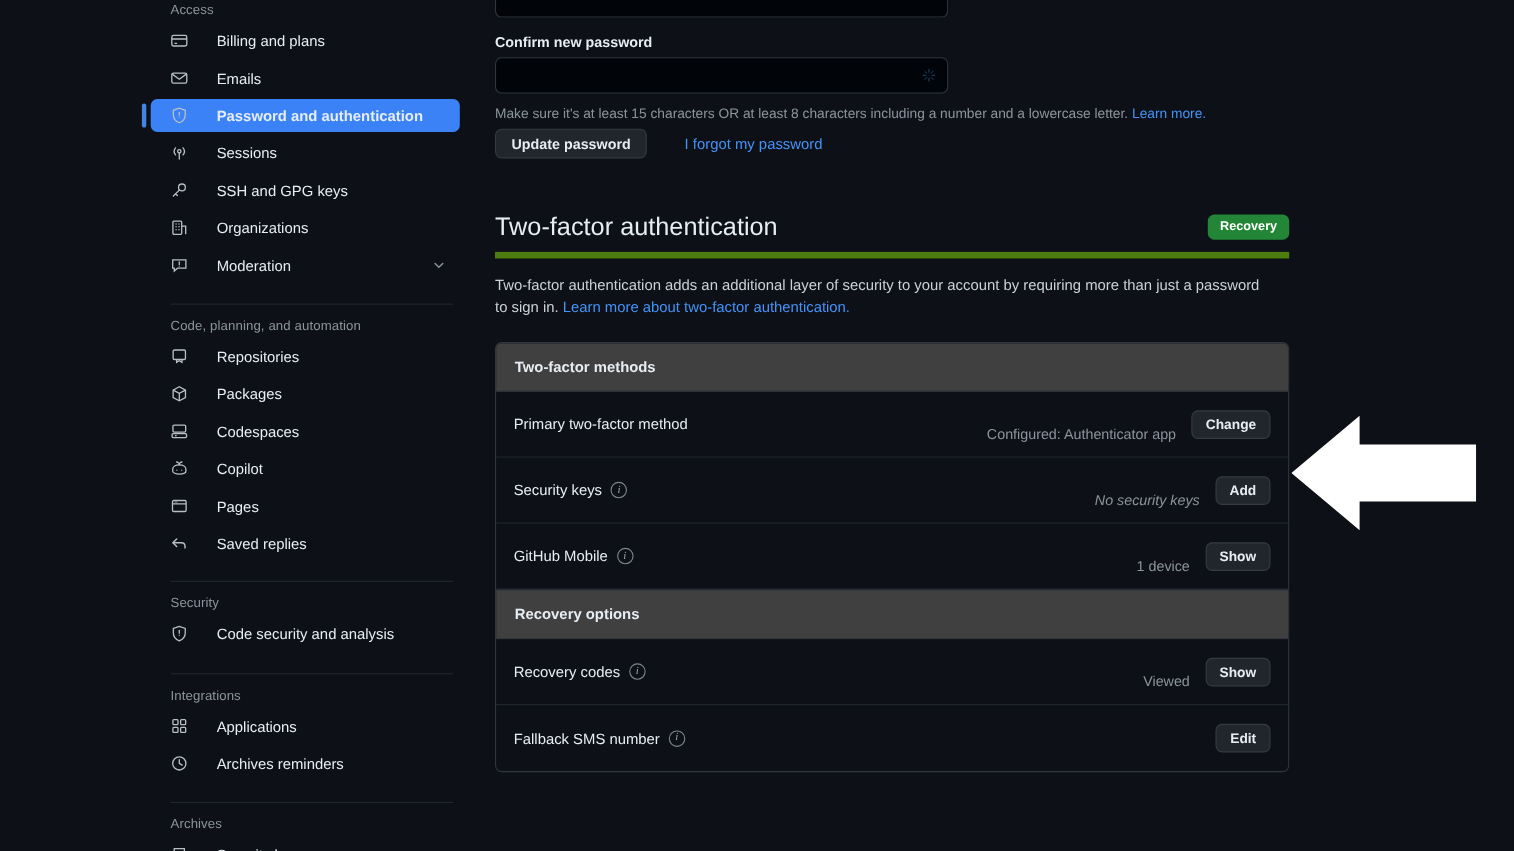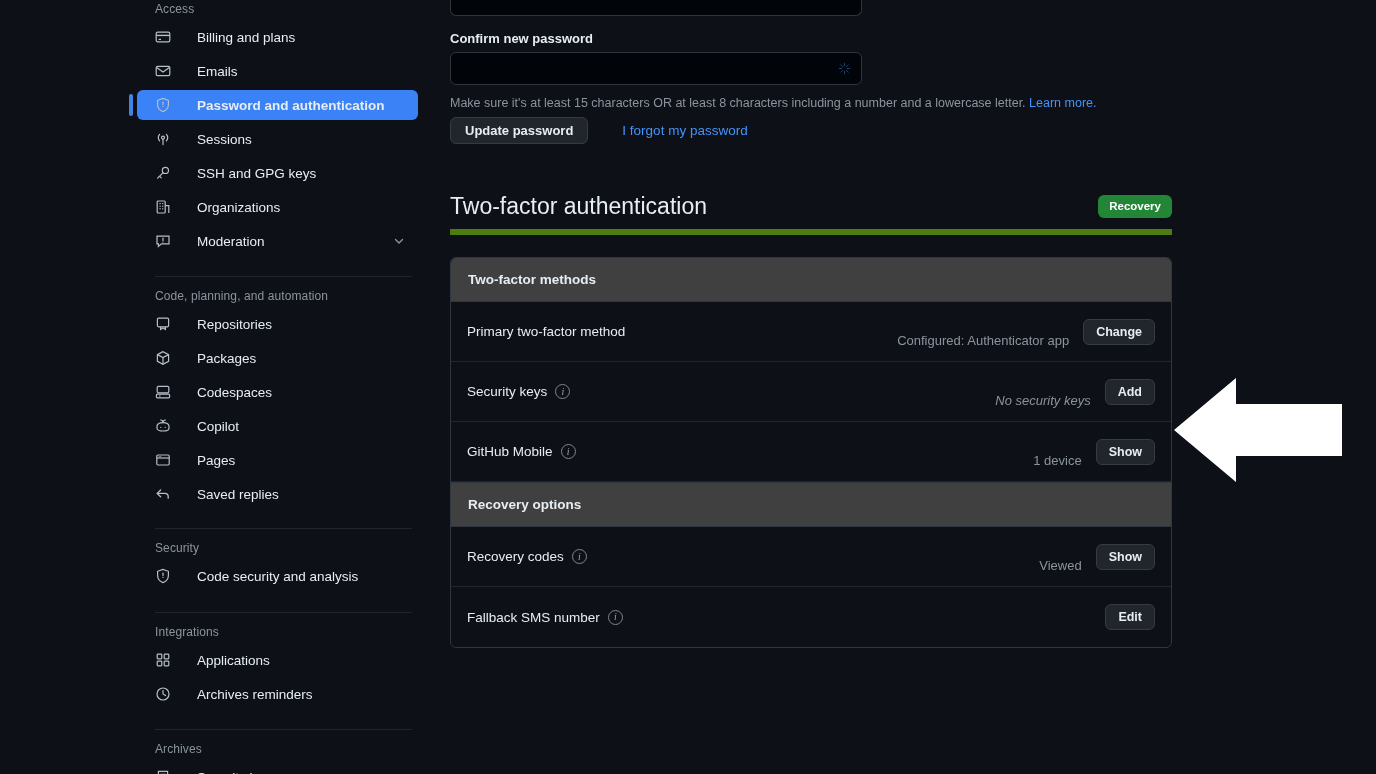--- a/index.html
+++ b/index.html
@@ -477,20 +477,24 @@
   <div class="btn-row">
     <button class="btn">Update password</button>
     <a class="forgot" href="#">I forgot my password</a>
   </div>
 
   <div class="tfa-head">
     <h2 class="tfa-title">Two-factor authentication</h2>
     <span class="badge">Recovery</span>
   </div>
 
+  <div class="tfa-desc">
+    <span>Two-factor authentication adds an additional layer of security to your account by requiring more than just a password to sign in.</span>
+    <a class="lnk" href="#">Learn more about two-factor authentication.</a>
+  </div>
 
   <div class="card">
 
     <div class="card-head">Two-factor methods</div>
 
     <div class="card-row">
       <div class="row-label">
         <span>Primary two-factor method</span>
       </div>
       <div class="row-right">

